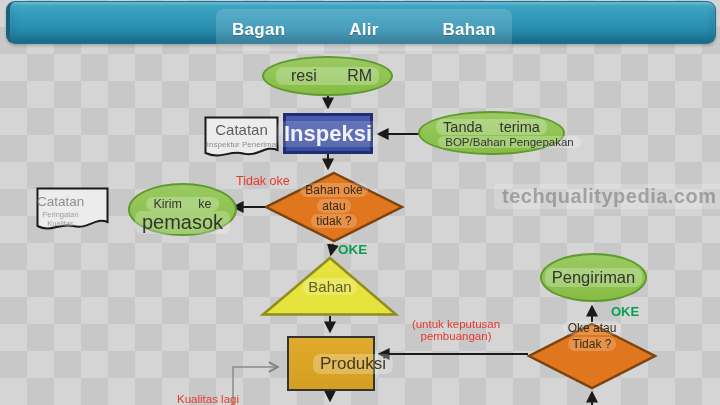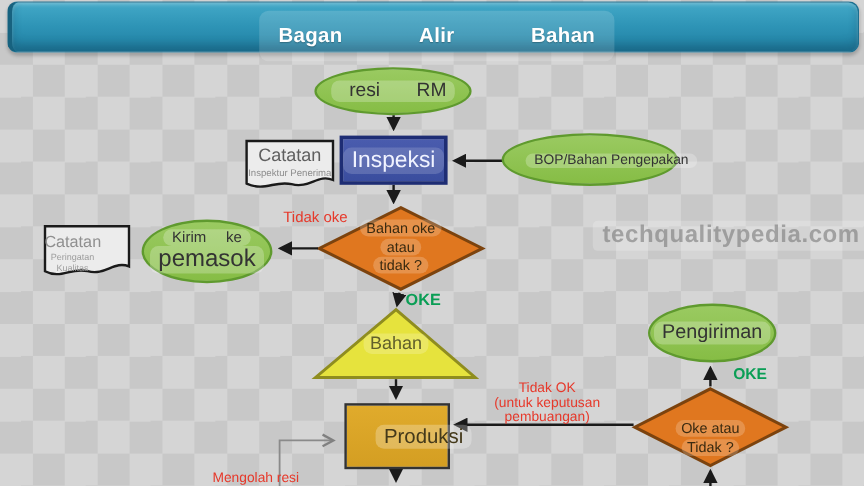--- a/index.html
+++ b/index.html
@@ -36,21 +36,21 @@
     border:2px solid #5f9a2e;
     display:flex; flex-direction:column; align-items:center; justify-content:center;
     color:#333; text-align:center;
   }
   .pill { background:rgba(255,255,255,.24); border-radius:7px; padding:0 7px; white-space:nowrap; }
   .rectnode {
     position:absolute; z-index:2; display:flex; align-items:center; justify-content:center;
   }
   .inspeksi {
     background:linear-gradient(180deg,#4a5cae 0%, #3a4d9e 100%);
-    border:3px solid #1e2d74; color:#f0f3ff; font-size:19px;
+    border:3px solid #1e2d74; color:#f0f3ff; font-size:22px;font-weight:bold;
   }
   .inspeksi .pill { background:rgba(255,255,255,.16); }
   .produksi {
     background:linear-gradient(180deg,#e0ab2c 0%, #d49e22 100%);
     border:2px solid #333; color:#44391a; font-size:17px;
   }
   .produksi .pill { background:rgba(255,255,255,.25); }
 
   .ws-lg { word-spacing:26px;padding-left:15px; }
   .ws-md { word-spacing:13px; }
@@ -114,24 +114,25 @@
 
   <div class="ellipse" style="left:262px; top:56px; width:131px; height:40px; font-size:16px;">
     <span class="pill ws-lg">resi RM</span>
   </div>
 
   <div class="rectnode inspeksi" style="left:283px; top:113px; width:90px; height:41px;">
     <span class="pill">Inspeksi</span>
   </div>
 
   <div class="ellipse" style="left:418px; top:111px; width:147px; height:44px;">
+    <span class="pill ws-md" style="font-size:14.5px;">Tanda terima</span>
     <span class="pill" style="font-size:11.5px; margin-top:1px;margin-left:36px;">BOP/Bahan Pengepakan</span>
   </div>
 
-  <div class="ellipse" style="left:118px; top:183px; width:109px; height:53px;">
+  <div class="ellipse" style="left:128px; top:183px; width:109px; height:53px;justify-content:flex-end;">
     <span class="pill ws-md" style="font-size:12.5px;">Kirim ke</span>
     <span class="pill" style="font-size:20px;">pemasok</span>
   </div>
 
   <div class="rectnode produksi" style="left:287px; top:336px; width:88px; height:55px;padding-left:44px;">
     <span class="pill">Produksi</span>
   </div>
 
   <div class="ellipse" style="left:540px; top:253px; width:107px; height:49px; font-size:16.5px;">
     <span class="pill">Pengiriman</span>
@@ -144,33 +145,32 @@
   <div class="doc-text" style="left:37px; top:194px; width:47px;">
     <div style="font-size:13.5px; color:#8f8f8f;">Catatan</div>
     <div style="font-size:7.5px; color:#9d9d9d; margin-top:1px;">Peringatan Kualitas</div>
   </div>
 
   <div class="dia-text" style="left:268px; top:183px; width:132px; font-size:12px; line-height:15.5px;">
     <div><span class="pill">Bahan oke</span></div>
     <div><span class="pill">atau</span></div>
     <div><span class="pill">tidak ?</span></div>
   </div>
-  <div class="dia-text" style="left:529px; top:350px; width:126px; font-size:12px; line-height:15.5px;">
+  <div class="dia-text" style="left:529px; top:321px; width:126px; font-size:12px; line-height:15.5px;">
     <div><span class="pill">Oke atau</span></div>
     <div><span class="pill">Tidak ?</span></div>
   </div>
 
   <div class="dia-text" style="left:263px; top:277px; width:134px;">
     <div style="font-size:15px; color:#61602a; margin-top:1px;"><span class="pill">Bahan</span></div>
   </div>
 
   <div class="lbl-red" style="left:236px; top:174px; font-size:12.5px;">Tidak oke</div>
   <div class="lbl-green" style="left:338px; top:242px;">OKE</div>
   <div class="lbl-red" style="left:380px; top:318px; width:152px; text-align:center; font-size:11.5px;">
-    <div>Tidak OK</div>
     <div>(untuk keputusan pembuangan)</div>
   </div>
   <div class="lbl-green" style="left:611px; top:304px; font-size:13px;">OKE</div>
-  <div class="lbl-red" style="left:177px; top:393px; font-size:11.5px;">Mengolah resi</div>
+  <div class="lbl-red" style="left:177px; top:393px; font-size:11.5px;">Kualitas lagi</div>
 
   <div class="watermark">techqualitypedia.com</div>
 
 </div>
 
 </body></html>

